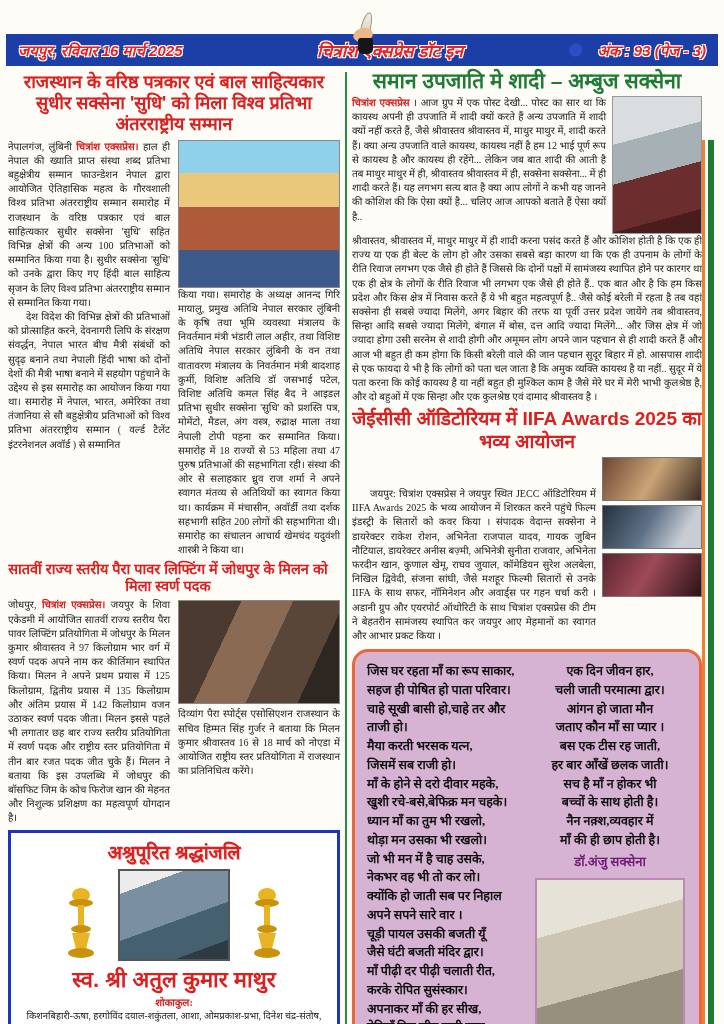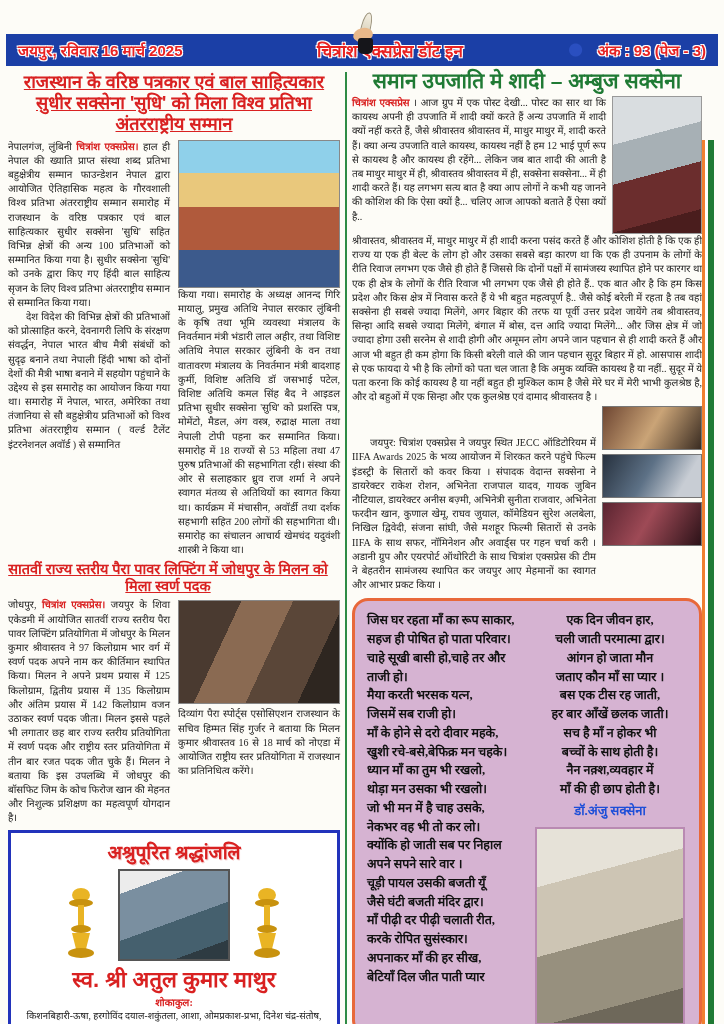--- a/index.html
+++ b/index.html
@@ -10,21 +10,21 @@
     font-family:"Liberation Serif","DejaVu Serif",serif;
     color:#1c1c1c;
   }
   
   .top-margin { height:34px; }
   .header-bar {
     height:32px; margin:0 6px; background:#1b3fa6;
     background-image:radial-gradient(circle at 20% 50%, #2a4fc0 0 6px, transparent 7px),
                      radial-gradient(circle at 80% 50%, #2a4fc0 0 6px, transparent 7px);
     display:flex; align-items:center; justify-content:space-between;
-    padding:0 12px; position:relative;
+    padding:0 12px; position:relative;font-style:italic;
   }
   .header-text {
     font-family:"Liberation Sans","DejaVu Sans",sans-serif;
     font-weight:bold; color:#e82222; font-size:15px;
     text-shadow:-1px -1px 0 #fff, 1px -1px 0 #fff, -1px 1px 0 #fff, 1px 1px 0 #fff;
     white-space:nowrap;
   }
   .header-title { font-size:17px; display:flex; align-items:center; gap:6px; }
   .pen-hand { position:absolute; left:341px; top:-22px; width:34px; height:44px; }
   .pen-hand .quill { position:absolute; left:14px; top:0; width:10px; height:30px;
@@ -40,21 +40,21 @@
   .vdivider { width:2px; background:#2e8b45; margin:2px 5px 0 5px; flex:none; }
   .right-col { flex:1; min-width:0; padding-right:16px; position:relative; }
   .right-rail { position:absolute; right:4px; top:70px; bottom:46px; width:12px; display:flex; }
   .right-rail .s1 { width:3px; background:#f08030; }
   .right-rail .s2 { width:3px; background:#fff; }
   .right-rail .s3 { width:6px; background:#1f7a34; }
   
   .headline-red {
     font-family:"Liberation Sans","DejaVu Sans",sans-serif;
     color:#d92121; font-weight:bold; text-align:center;
-    font-size:18px; line-height:1.18; margin:2px 0 4px 0;text-decoration:underline;
+    font-size:18px; line-height:1.18; margin:2px 0 4px 0;
   }
   .headline-red.small { font-size:14.5px; margin:4px 12px 3px 0; }
   .headline-green {
     font-family:"Liberation Sans","DejaVu Sans",sans-serif;
     color:#1f7a34; font-weight:bold; text-align:center;
     font-size:21px; line-height:1.05; margin:0 0 4px 0;
   }
   .body-txt { font-size:10px; line-height:1.42; text-align:justify; }
   .brand-red { color:#d92121; font-weight:bold; }
   .two-cols { display:flex; gap:8px; }
@@ -89,21 +89,21 @@
   .shaadi-top .t { flex:1; min-width:0; }
   .iifa-wrap { display:flex; gap:6px; margin-top:2px; }
   .iifa-wrap .t { flex:1; min-width:0;margin-top:30px; }
   .iifa-minis { width:100px; flex:none; }
   
   .poem-box { border:3px solid #e8683a; border-radius:16px; background:#d6b3d2;
     margin-top:6px; padding:10px 12px 8px 12px; display:flex; gap:12px; }
   .poem-col { flex:1; min-width:0; }
   .poem-line { font-size:12.5px; font-weight:bold; line-height:1.5; color:#111; }
   .poem-col.right .poem-line { text-align:center; }
-  .poem-author { font-size:13px; font-weight:bold; text-align:center; margin-top:2px; color:#1d4ed8; }
+  .poem-author { font-size:13px; font-weight:bold; text-align:center; margin-top:2px; color:#701a75; }
   .elder-photo { width:150px; height:198px; border:2px solid #b98ab2; margin:8px auto 0 auto;
     background:linear-gradient(165deg,#e6e2d8 0 25%,#cdc5b4 25% 55%,#97907e 55% 85%,#6e685a 85%); }
 </style>
 </head>
 <body>
 
 <div class="page">
 
   <div class="top-margin"></div>
 
@@ -186,20 +186,21 @@
         <div class="shaadi-top">
           <div class="t body-txt">
             <span class="brand-red">चित्रांश एक्सप्रेस</span><span> । आज ग्रुप में एक पोस्ट देखी... पोस्ट का सार था कि कायस्थ अपनी ही उपजाति में शादी क्यों करते हैं अन्य उपजाति में शादी क्यों नहीं करते हैं, जैसे श्रीवास्तव श्रीवास्तव में, माथुर माथुर में, शादी करते हैं। क्या अन्य उपजाति वाले कायस्थ, कायस्थ नहीं है हम 12 भाई पूर्ण रूप से कायस्थ है और कायस्थ ही रहेंगे... लेकिन जब बात शादी की आती है तब माथुर माथुर में ही, श्रीवास्तव श्रीवास्तव में ही, सक्सेना सक्सेना... में ही शादी करते हैं। यह लगभग सत्य बात है क्या आप लोगों ने कभी यह जानने की कोशिश की कि ऐसा क्यों है... चलिए आज आपको बताते हैं ऐसा क्यों है..</span>
           </div>
           <div class="portrait-photo"></div>
         </div>
         <div class="body-txt">श्रीवास्तव, श्रीवास्तव में, माथुर माथुर में ही शादी करना पसंद करते हैं और कोशिश होती है कि एक ही राज्य या एक ही बेल्ट के लोग हो और उसका सबसे बड़ा कारण था कि एक ही उपनाम के लोगों के रीति रिवाज लगभग एक जैसे ही होते हैं जिससे कि दोनों पक्षों में सामंजस्य स्थापित होने पर कारगर था एक ही क्षेत्र के लोगों के रीति रिवाज भी लगभग एक जैसे ही होते हैं.. एक बात और है कि हम किस प्रदेश और किस क्षेत्र में निवास करते हैं ये भी बहुत महत्वपूर्ण है.. जैसे कोई बरेली में रहता है तब वहां सक्सेना ही सबसे ज्यादा मिलेंगे, अगर बिहार की तरफ या पूर्वी उत्तर प्रदेश जायेंगे तब श्रीवास्तव, सिन्हा आदि सबसे ज्यादा मिलेंगे, बंगाल में बोस, दत्त आदि ज्यादा मिलेंगे... और जिस क्षेत्र में जो ज्यादा होगा उसी सरनेम से शादी होगी और अमूमन लोग अपने जान पहचान से ही शादी करते हैं और आज भी बहुत ही कम होगा कि किसी बरेली वाले की जान पहचान सुदूर बिहार में हो. आसपास शादी से एक फायदा ये भी है कि लोगों को पता चल जाता है कि अमुक व्यक्ति कायस्थ है या नहीं.. सुदूर में ये पता करना कि कोई कायस्थ है या नहीं बहुत ही मुश्किल काम है जैसे मेरे घर में मेरी भाभी कुलश्रेष्ठ है, और दो बहुओं में एक सिन्हा और एक कुलश्रेष्ठ एवं दामाद श्रीवास्तव है ।</div>
       </div>
 
       <div>
+        <h3 class="headline-red" style="font-size:19px;margin-top:4px;">जेईसीसी ऑडिटोरियम में IIFA Awards 2025 का भव्य आयोजन</h3>
         <div class="iifa-wrap">
           <div class="t body-txt" style="text-indent:18px;">जयपुर: चित्रांश एक्सप्रेस ने जयपुर स्थित JECC ऑडिटोरियम में IIFA Awards 2025 के भव्य आयोजन में शिरकत करने पहुंचे फिल्म इंडस्ट्री के सितारों को कवर किया । संपादक वेदान्त सक्सेना ने डायरेक्टर राकेश रोशन, अभिनेता राजपाल यादव, गायक जुबिन नौटियाल, डायरेक्टर अनीस बज़्मी, अभिनेत्री सुनीता राजवार, अभिनेता फरदीन खान, कुणाल खेमू, राघव जुयाल, कॉमेडियन सुरेश अलबेला, निखिल द्विवेदी, संजना सांघी, जैसे मशहूर फिल्मी सितारों से उनके IIFA के साथ सफर, नॉमिनेशन और अवार्ड्स पर गहन चर्चा करी । अडानी ग्रुप और एयरपोर्ट ऑथोरिटी के साथ चित्रांश एक्सप्रेस की टीम ने बेहतरीन सामंजस्य स्थापित कर जयपुर आए मेहमानों का स्वागत और आभार प्रकट किया ।</div>
           <div class="iifa-minis">
             <div class="mini-photo mini-1"></div>
             <div class="mini-photo mini-2"></div>
             <div class="mini-photo mini-3"></div>
           </div>
         </div>
       </div>
 

